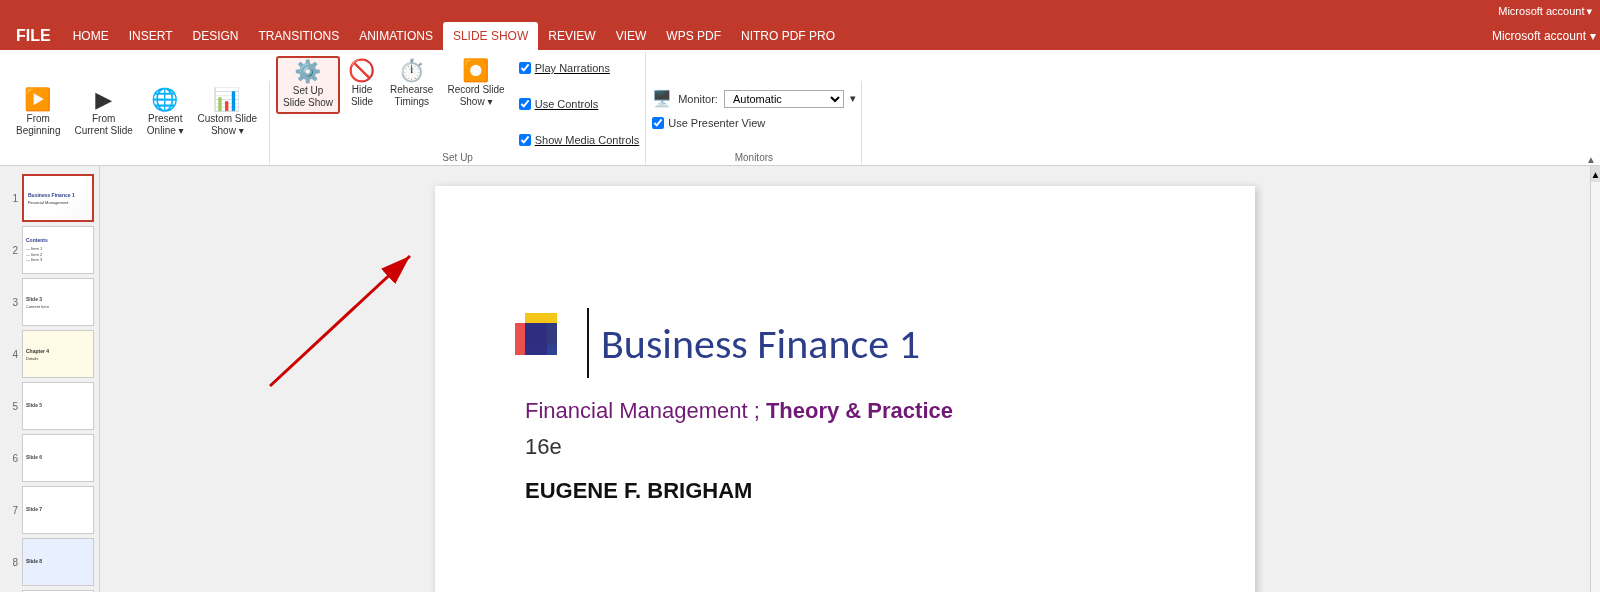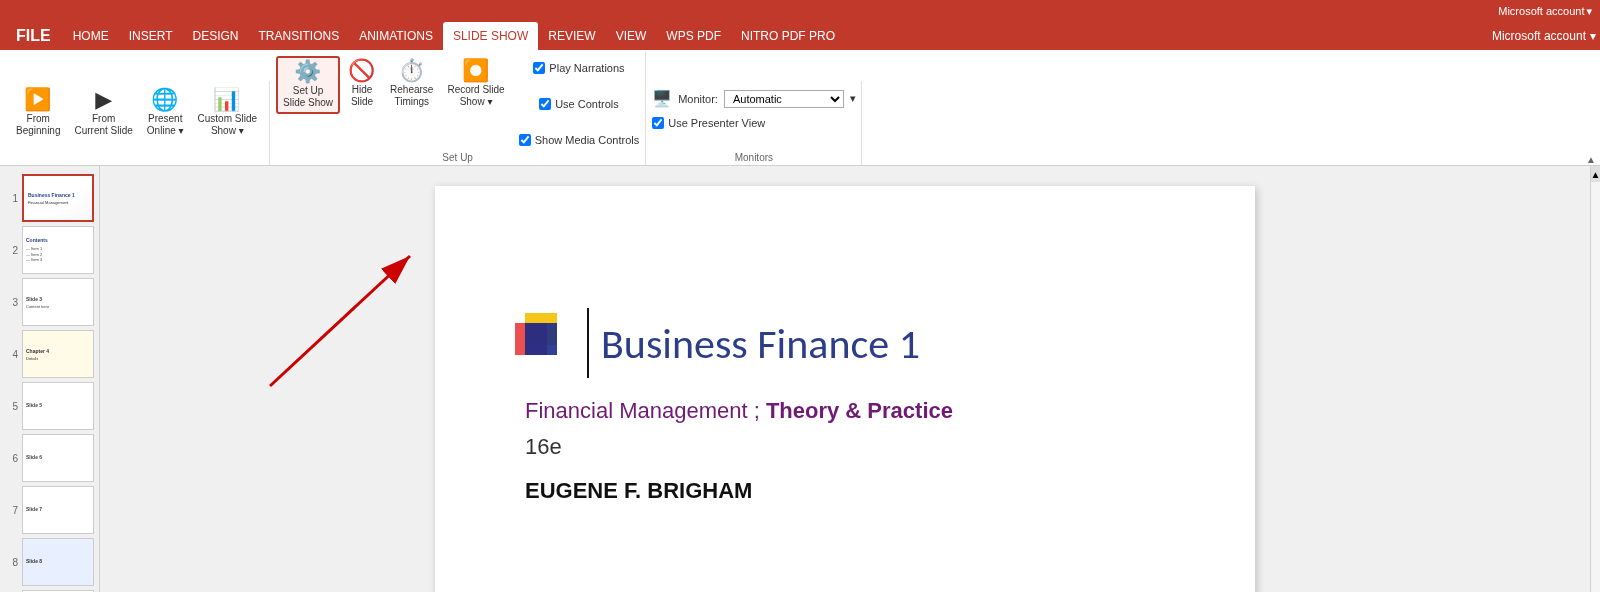--- a/index.html
+++ b/index.html
@@ -121,21 +121,22 @@
     .ribbon-btn .btn-label {
       font-size: 10px;
       text-align: center;
     }
 
     
     .ribbon-small-col {
       display: flex;
       flex-direction: column;
       gap: 20px;
-      align-items: center;
+      align-items: flex-start;
+      text-decoration: underline;
     }
 
     .checkbox-row {
       display: flex;
       align-items: center;
       gap: 4px;
       font-size: 11px;
       color: #333;
       padding: 2px 0;
     }

